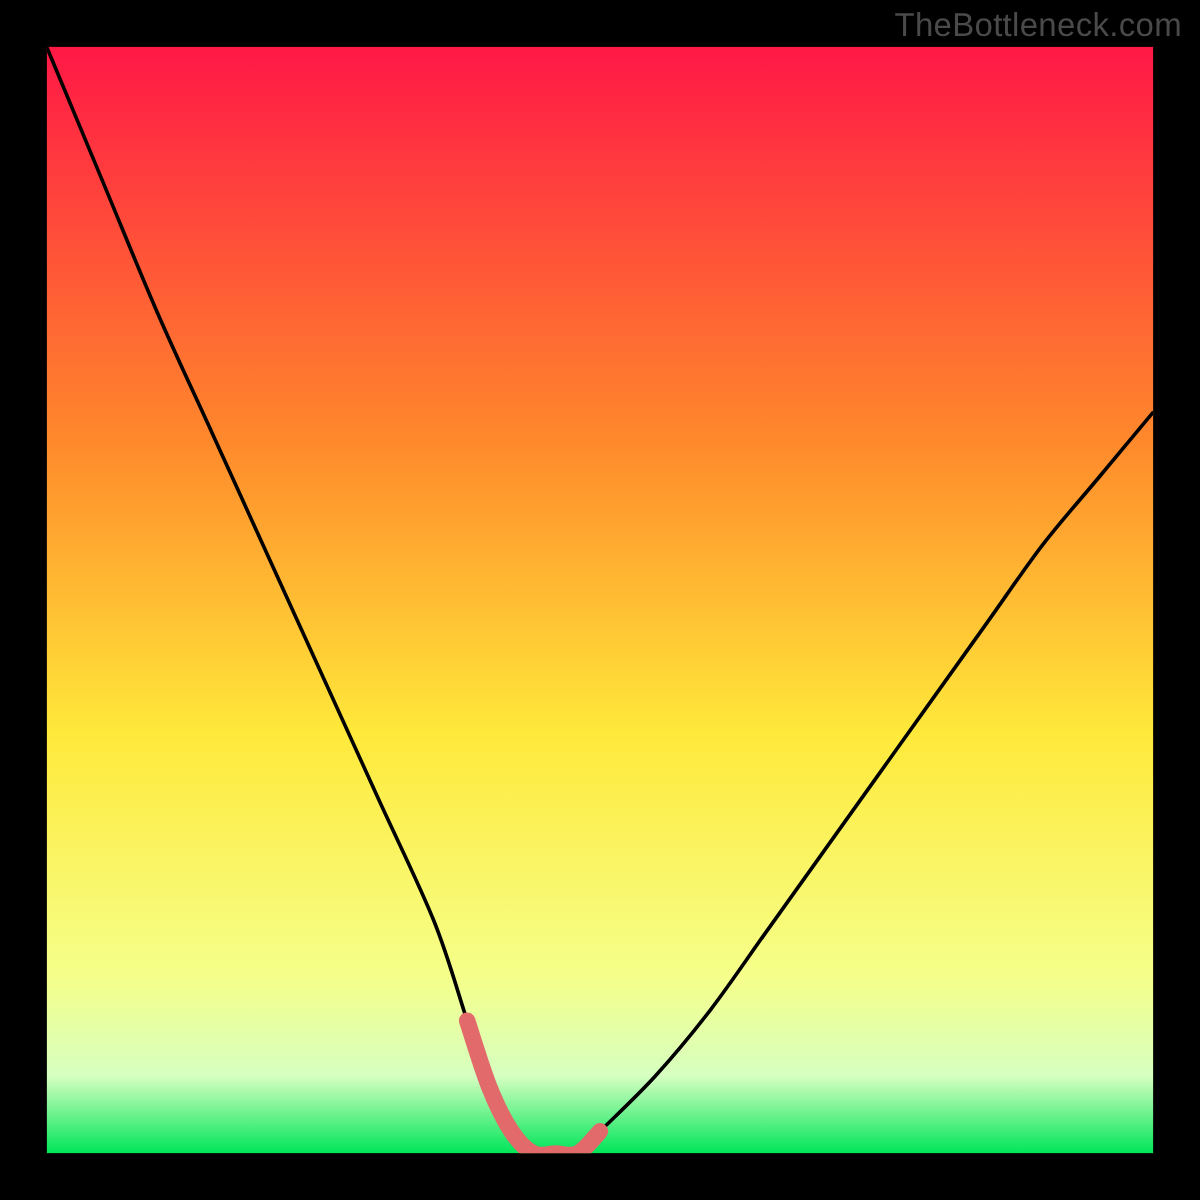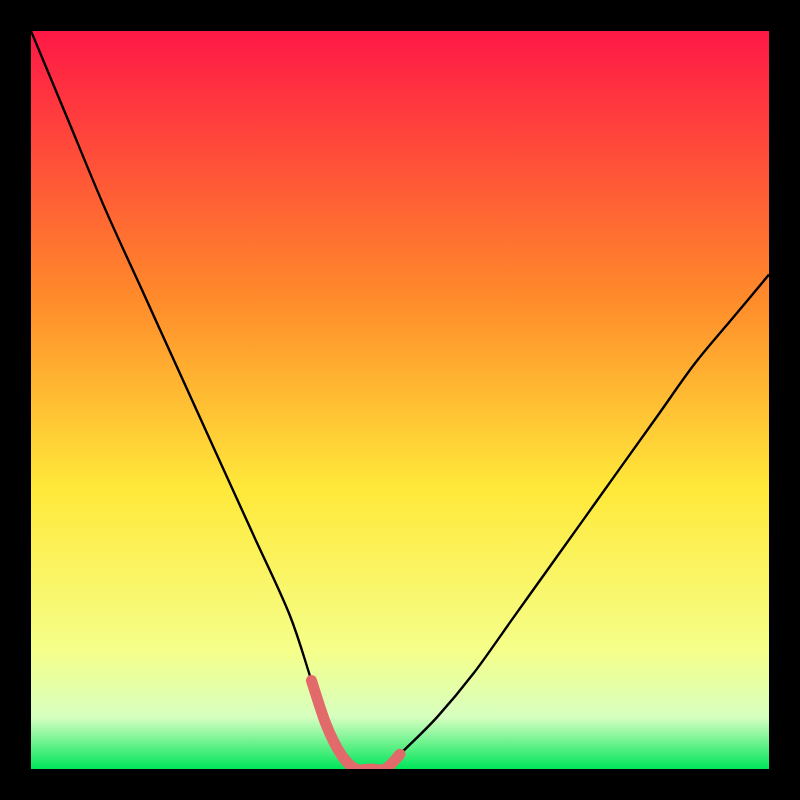--- a/index.html
+++ b/index.html
@@ -37,20 +37,21 @@
     overflow: hidden;
   }
   svg {
     display: block;
   }
 </style>
 </head>
 <body>
 
 <div class="frame">
+  <div class="watermark">TheBottleneck.com</div>
   <div class="plot">
     <svg id="chart-svg" width="738" height="738" viewBox="0 0 738 738">
       <defs>
         <linearGradient id="bg-grad" x1="0" y1="0" x2="0" y2="1">
           <stop id="g0" offset="0%" stop-color="#ff1846"></stop>
           <stop id="g1" offset="36%" stop-color="#ff8a2b"></stop>
           <stop id="g2" offset="62%" stop-color="#ffe93a"></stop>
           <stop id="g3" offset="84%" stop-color="#f5ff8a"></stop>
           <stop id="g4" offset="93%" stop-color="#d6ffc0"></stop>
           <stop id="g5" offset="100%" stop-color="#00e55a"></stop>

